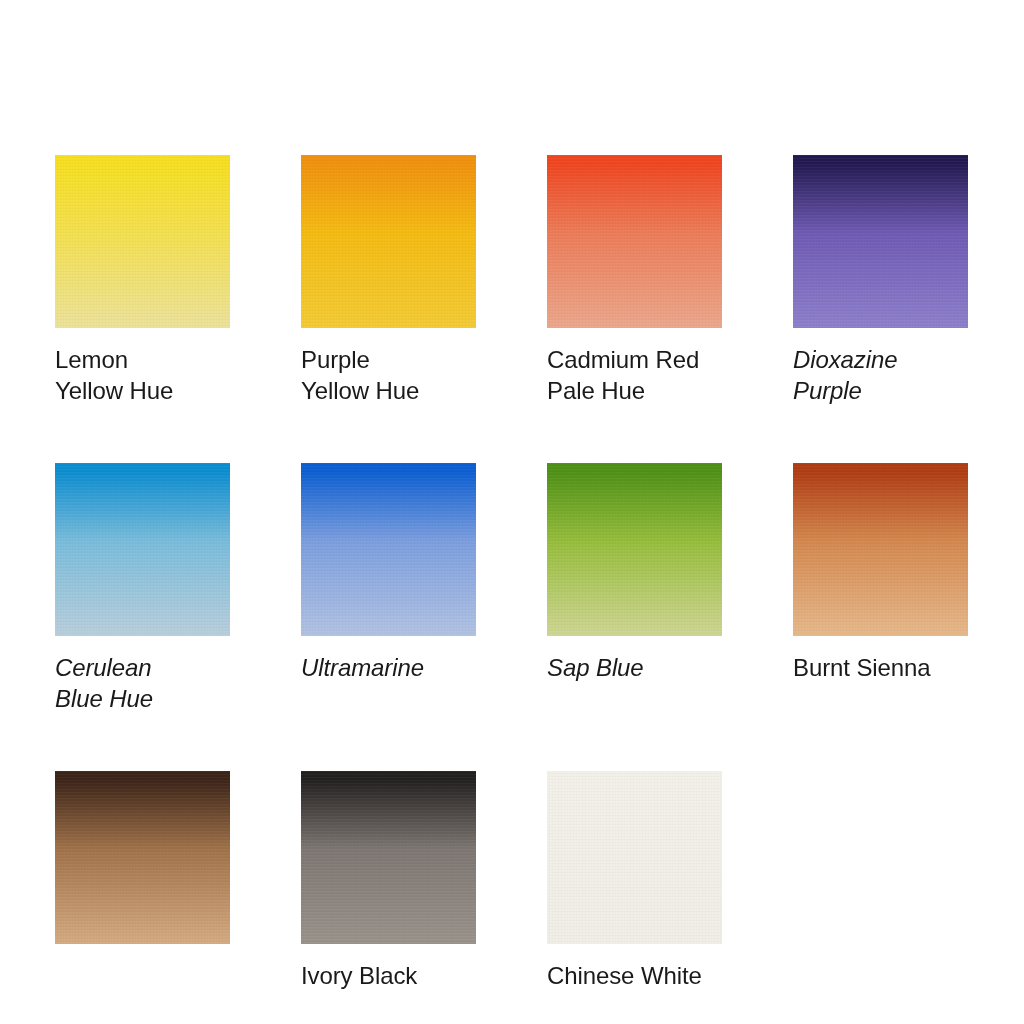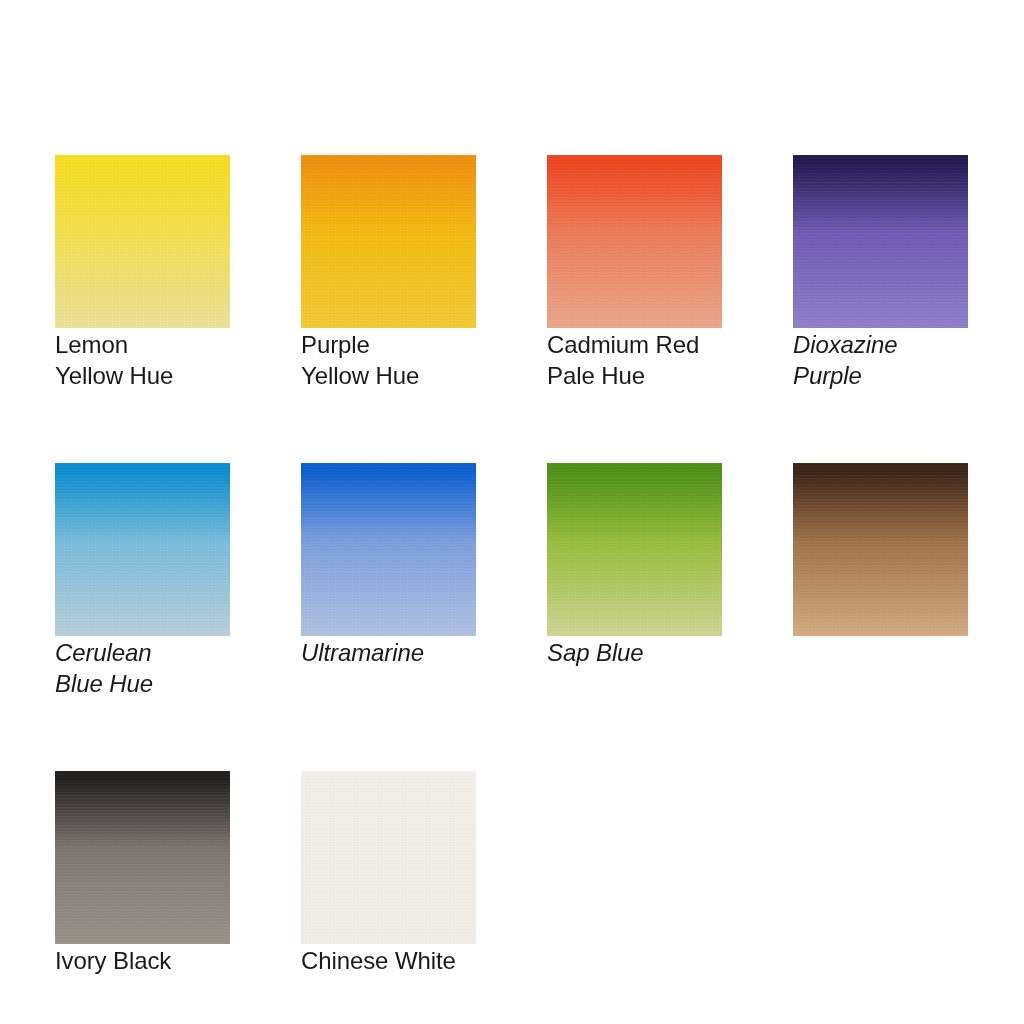--- a/index.html
+++ b/index.html
@@ -64,21 +64,21 @@
       ),
       repeating-linear-gradient(
         90deg,
         rgba(255,255,255,0.0) 0px,
         rgba(255,255,255,0.0) 2px,
         rgba(0,0,0,0.035) 2px,
         rgba(0,0,0,0.035) 3px
       );
   }
   .swatch-label {
-    margin-top: 1px;
+    margin-top: 16px;
     font-size: 24px;
     line-height: 31px;
     color: #1a1a1a;
     letter-spacing: -0.1px;
     white-space: pre-line;
   }
 </style>
 </head>
 <body>
 
@@ -125,20 +125,26 @@
         </div>
         <div class="swatch-label">Ultramarine</div>
       </div>
       <div class="swatch-cell row-1">
         <div class="swatch-chip" style="background: linear-gradient(rgb(79, 145, 23) 0%, rgb(79, 145, 23) 5%, rgb(150, 189, 60) 45%, rgb(207, 214, 147) 100%);">
           <div class="swatch-texture"></div>
         </div>
         <div class="swatch-label">Sap Blue</div>
       </div>
       <div class="swatch-cell row-2">
+        <div class="swatch-chip" style="background: linear-gradient(rgb(176, 61, 20) 0%, rgb(176, 61, 20) 5%, rgb(212, 136, 79) 45%, rgb(230, 185, 140) 100%);">
+          <div class="swatch-texture"></div>
+        </div>
+        <div class="swatch-label">Burnt Sienna</div>
+      </div>
+      <div class="swatch-cell row-2">
         <div class="swatch-chip" style="background: linear-gradient(rgb(60, 36, 24) 0%, rgb(60, 36, 24) 5%, rgb(160, 114, 73) 45%, rgb(213, 171, 129) 100%);">
           <div class="swatch-texture"></div>
         </div>
       </div>
       <div class="swatch-cell row-2">
         <div class="swatch-chip" style="background: linear-gradient(rgb(35, 32, 32) 0%, rgb(35, 32, 32) 5%, rgb(125, 118, 114) 45%, rgb(154, 147, 140) 100%);">
           <div class="swatch-texture"></div>
         </div>
         <div class="swatch-label">Ivory Black</div>
       </div>

